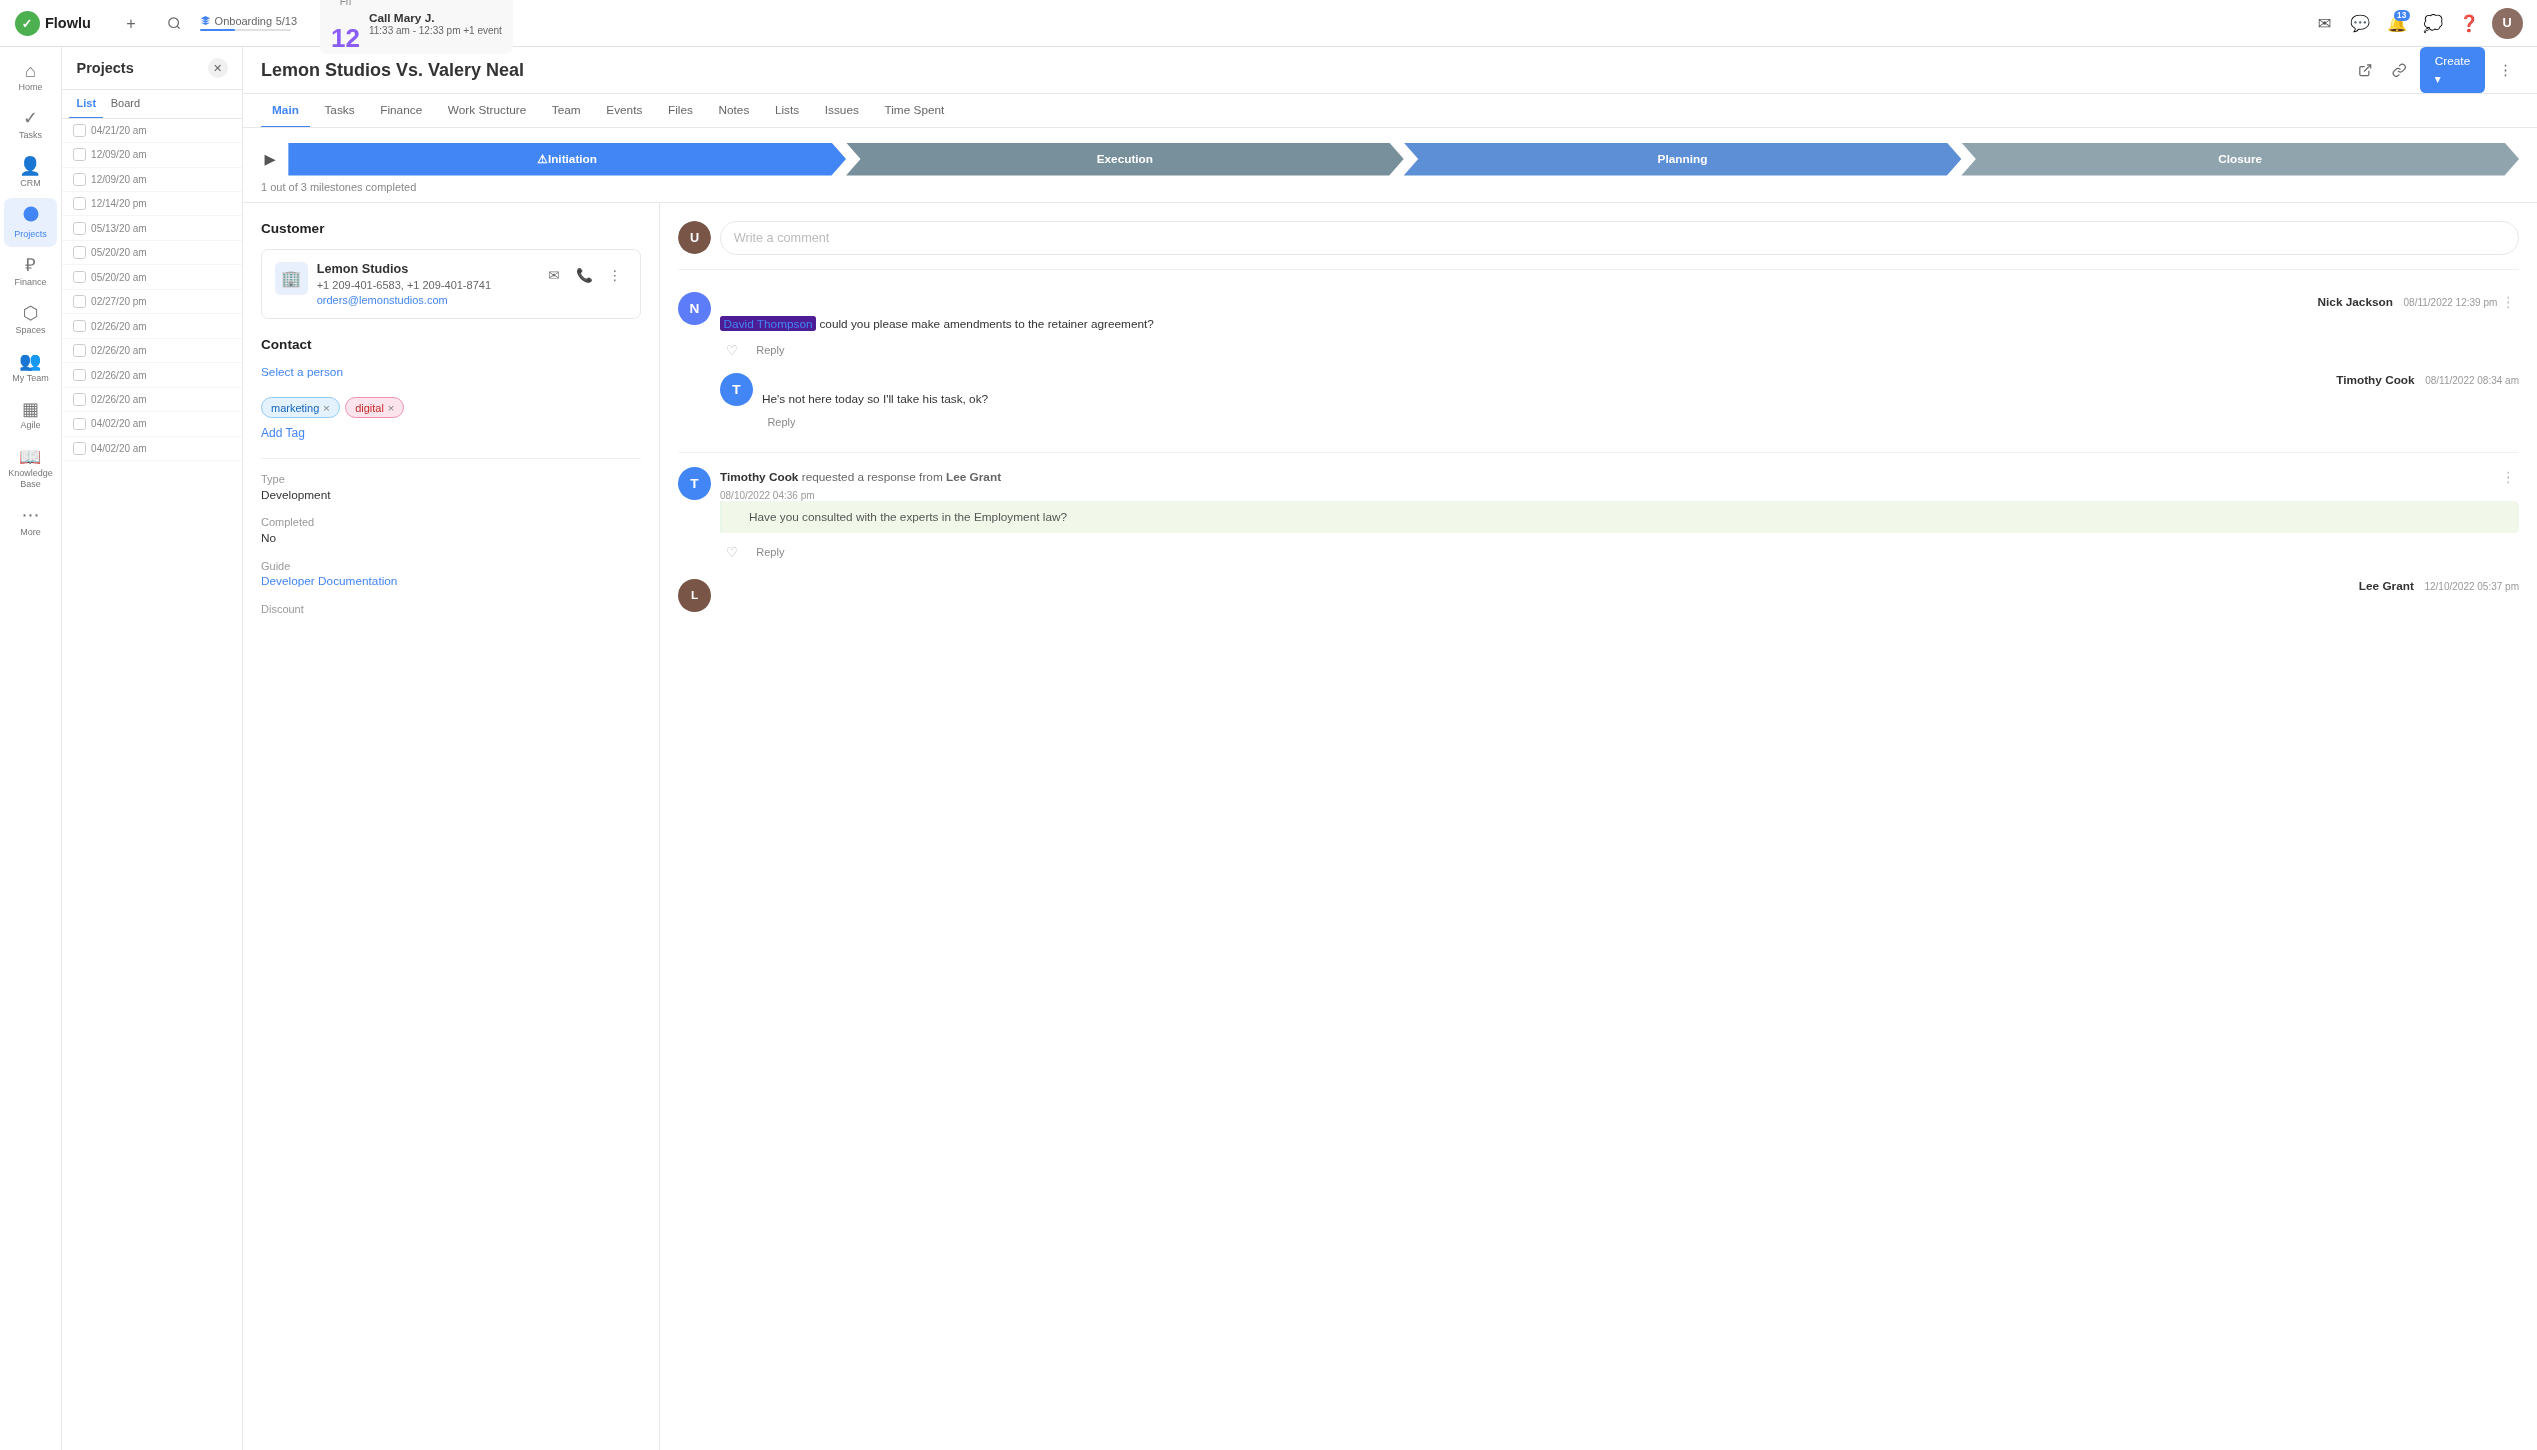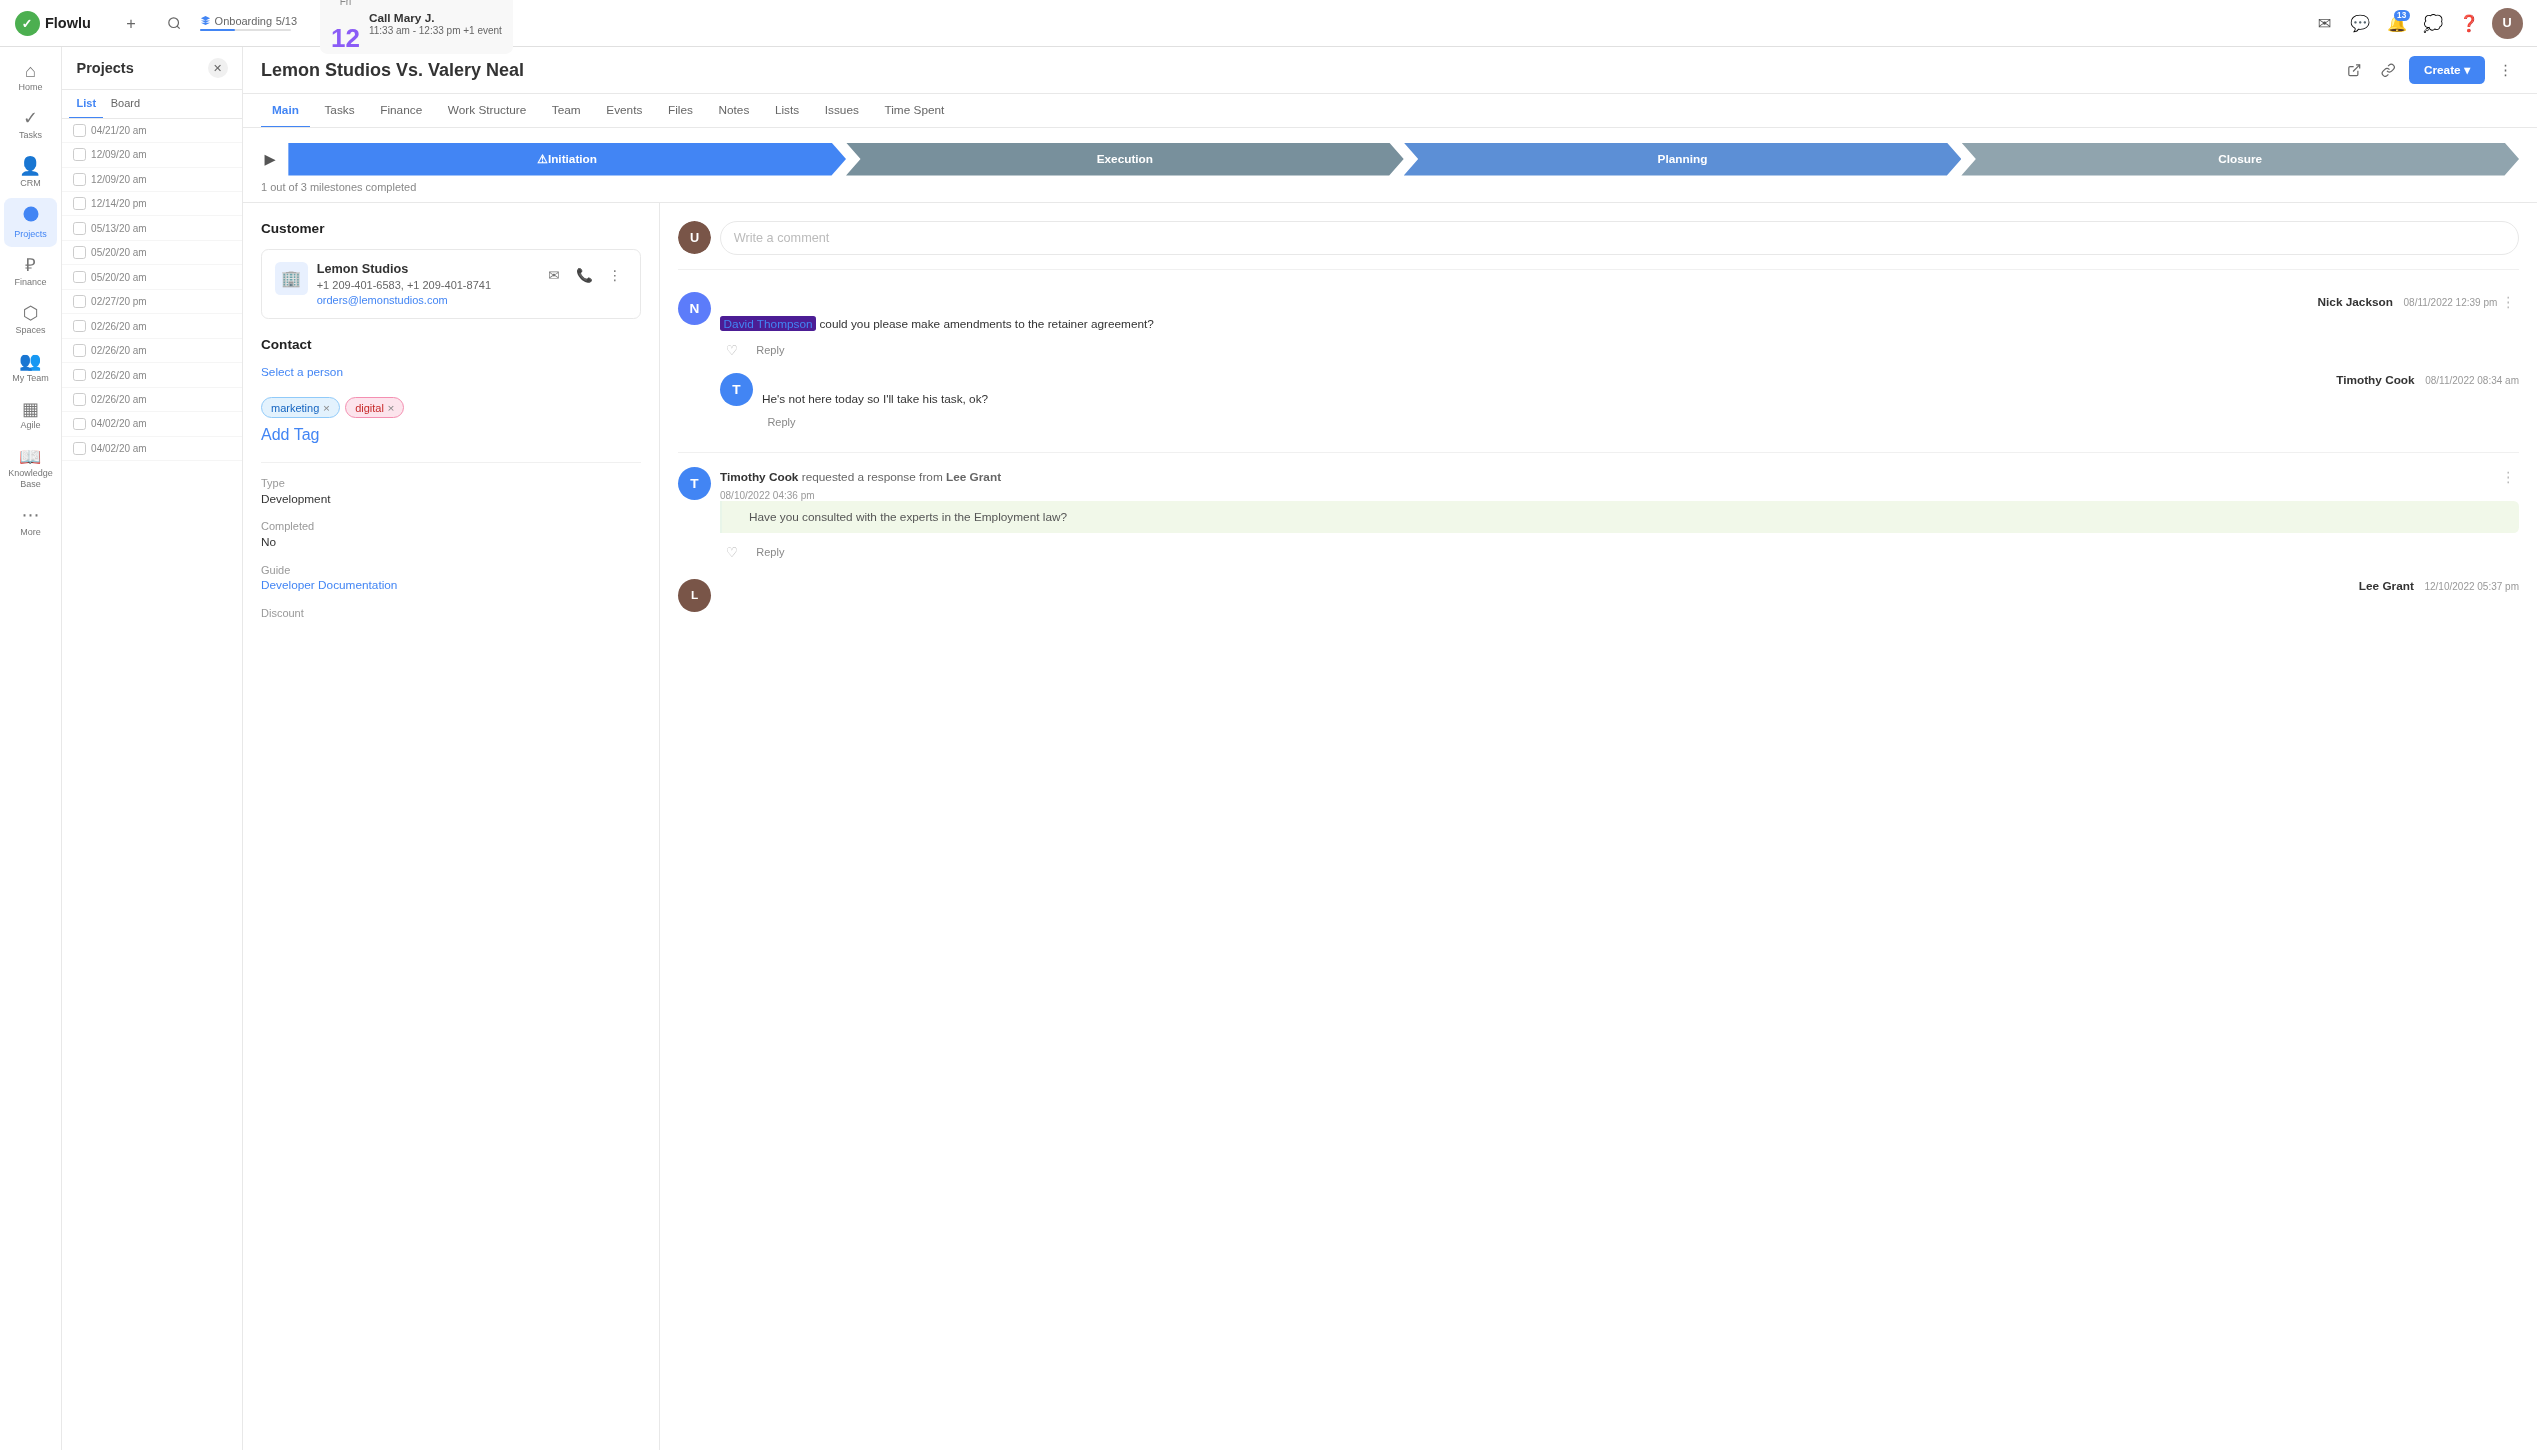--- a/index.html
+++ b/index.html
@@ -53,21 +53,21 @@
     .project-row { display: flex; align-items: center; padding: 5.4px 11px; gap: 5.4px; cursor: pointer; border-bottom: 0.9px solid #f5f5f5; }
     .proj-check { width: 12.7px; height: 12.7px; border: 1.4px solid #ccc; border-radius: 2.7px; flex-shrink: 0; }
     .proj-date { font-size: 10px; color: #888; }
 
     
     .main-content { flex: 1; display: flex; flex-direction: column; overflow: hidden; }
     .main-header { background: #fff; padding: 0 18px; border-bottom: 0.9px solid #e8e8e8; display: flex; align-items: center; justify-content: space-between; height: 47px; }
     .project-name { font-size: 18px; font-weight: 700; }
     .main-header-actions { display: flex; align-items: center; gap: 7.3px; }
     .icon-btn-sm { width: 27px; height: 27px; display: flex; align-items: center; justify-content: center; cursor: pointer; color: #666; font-size: 14.5px; border-radius: 5.4px; }
-    .create-btn { background: #4285f4; color: white; border: none; padding: 7.3px 14.5px; border-radius: 5.4px; cursor: pointer; font-size: 11.8px; font-weight: 700; display: flex; align-items: flex-start; gap: 3.6px; }
+    .create-btn { background: #4285f4; color: white; border: none; padding: 7.3px 14.5px; border-radius: 5.4px; cursor: pointer; font-size: 11.8px; font-weight: 400; display: flex; align-items: flex-start; gap: 3.6px; flex-direction: column; }
 
     
     .sub-nav { display: flex; background: #fff; border-bottom: 0.9px solid #e8e8e8; padding: 0 18px; gap: 3.6px; }
     .sub-tab { padding: 9px 11px; font-size: 11.8px; cursor: pointer; color: #666; border-bottom: 1.8px solid transparent; white-space: nowrap; }
     .sub-tab.active { color: #4285f4; border-bottom-color: #4285f4; font-weight: 600; }
 
     
     .workflow-container { background: #fff; padding: 14.5px 18px 9px; border-bottom: 0.9px solid #e8e8e8; }
     .workflow-stages { display: flex; align-items: center; gap: 0; }
     .stage { flex: 1; height: 33px; display: flex; align-items: center; justify-content: center; font-size: 11.8px; font-weight: 600; position: relative; clip-path: polygon(0 0, calc(100% - 14.5px) 0, 100% 50%, calc(100% - 14.5px) 100%, 0 100%, 14.5px 50%); }
@@ -100,21 +100,21 @@
     .contact-section { margin-bottom: 18px; }
     .select-person-link { color: #4285f4; font-size: 11.8px; cursor: pointer; }
 
     
     .tags-section { margin-bottom: 18px; }
     .tags-row { display: flex; flex-wrap: wrap; gap: 5.4px; margin-bottom: 7.3px; }
     .tag { display: flex; align-items: center; gap: 3.6px; padding: 2.7px 9px; border-radius: 12.7px; font-size: 11px; font-weight: 500; cursor: pointer; }
     .tag.blue { background: #e3f2fd; color: #1565c0; border: 0.9px solid #90caf9; }
     .tag.pink { background: #fce4ec; color: #c62828; border: 0.9px solid #f48fb1; }
     .tag-x { font-size: 11.8px; color: #888; cursor: pointer; }
-    .add-tag-link { color: #4285f4; font-size: 16px; cursor: pointer; }
+    .add-tag-link { color: #4285f4; font-size: 12px; cursor: pointer; }
 
     
     .meta-field { margin-bottom: 14.5px; }
     .meta-label { font-size: 11px; color: #999; margin-bottom: 2.7px; }
     .meta-value { font-size: 11.8px; color: #333; font-weight: 500; }
     .meta-value.link { color: #4285f4; cursor: pointer; }
 
     
     .right-panel { flex: 1; padding: 18px; overflow-y: auto; background: #fff; }
     .comment-input-row { display: flex; align-items: center; gap: 9px; margin-bottom: 22px; padding-bottom: 14.5px; border-bottom: 0.9px solid #f0f0f0; }

